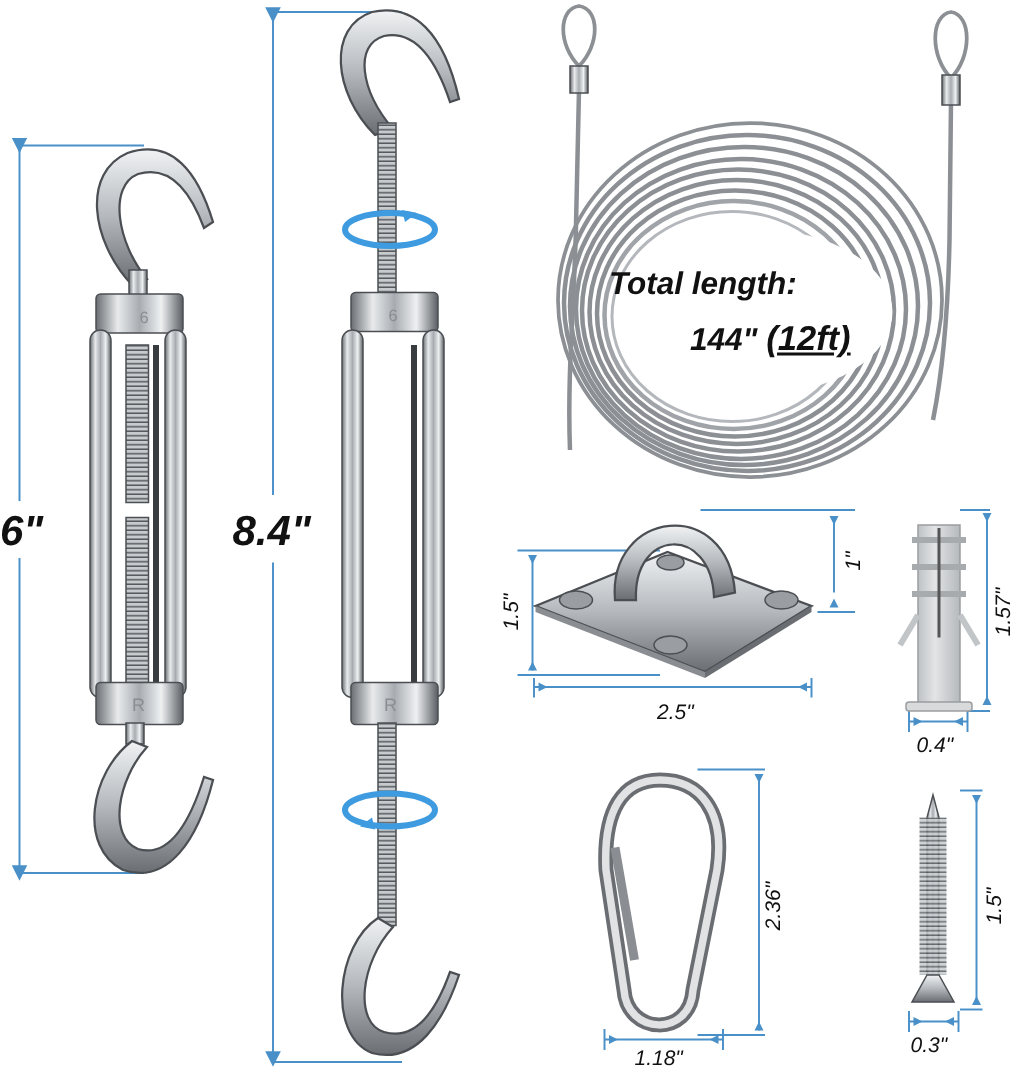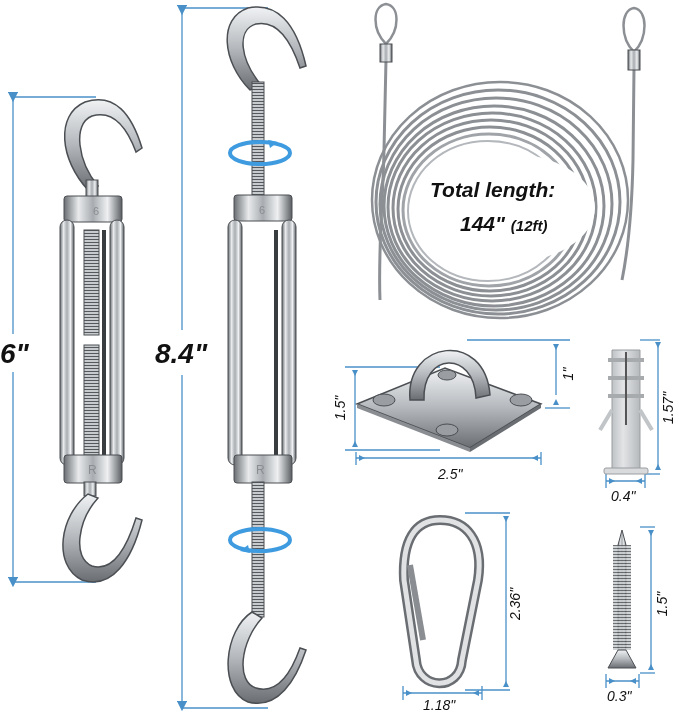--- a/index.html
+++ b/index.html
@@ -194,24 +194,24 @@
   <g>
     <path d="M622,530 L618,545 L618,650 L626,650 L626,545 Z" fill="url(#metalV)" stroke="#4b4f53"></path>
     <rect x="613" y="545" width="18" height="105" fill="url(#thread)" opacity="0.85"></rect>
     <path d="M608,668 L636,668 L626,650 L618,650 Z" fill="url(#metalH)" stroke="#4b4f53"></path>
   </g>
 </svg>
 
 <div class="dim-text big" style="left:0px; top:336px;">6"</div>
 <div class="dim-text big" style="left:155px; top:336px;">8.4"</div>
 
-<div class="cable-label" style="left:430px; top:178px;text-align:right;">Total length:</div>
+<div class="cable-label" style="left:406px; top:178px;text-align:right;">Total length:</div>
 <div class="cable-label" style="left:460px; top:212px;">
   <span>144"</span>
-  <span style="font-size:15px;">(12ft)</span>
+  <span style="font-size:23px;text-decoration:underline;">(12ft)</span>
 </div>
 
 <div class="dim-text small rot" style="left:328px; top:400px;">1.5"</div>
 <div class="dim-text small" style="left:438px; top:466px;">2.5"</div>
 <div class="dim-text small rot" style="left:562px; top:366px;">1"</div>
 
 <div class="dim-text small rot" style="left:652px; top:400px;">1.57"</div>
 <div class="dim-text small" style="left:611px; top:488px;">0.4"</div>
 
 <div class="dim-text small rot" style="left:499px; top:596px;">2.36"</div>

